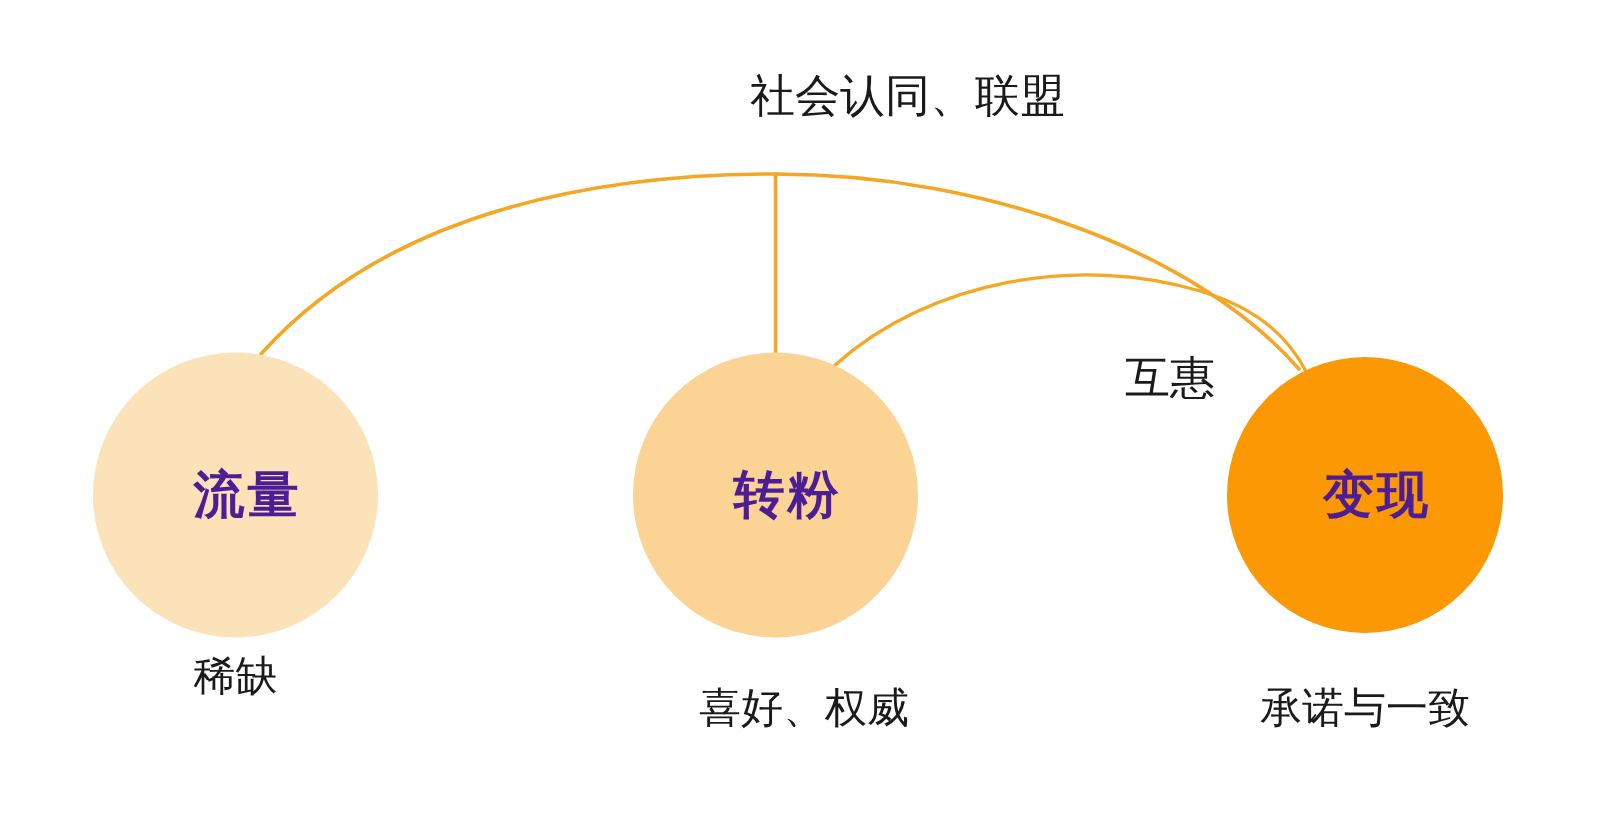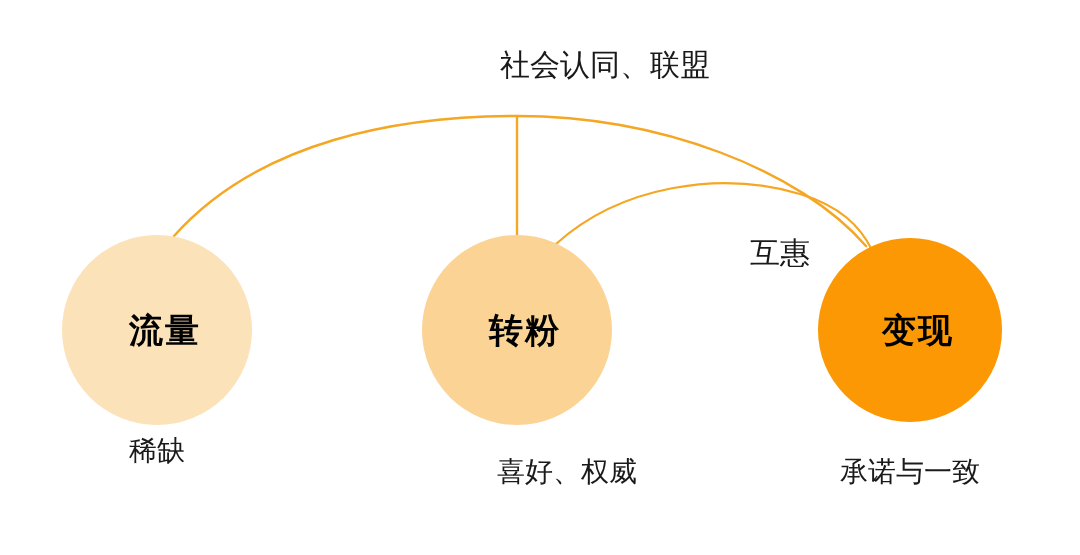--- a/index.html
+++ b/index.html
@@ -28,21 +28,21 @@
   .node {
     position: absolute;
     border-radius: 50%;
     display: flex;
     align-items: center;
     justify-content: center;
   }
   .node-label {
     font-size: 34px;
     font-weight: 700;
-    color: #000000;
+    color: #4c1d95;
     letter-spacing: 2px;
     line-height: 1;
     user-select: none;
     margin-left: 16px;
   }
   .caption {
     position: absolute;
     text-align: center;
     font-size: 28px;
     color: #1a1a1a;
@@ -57,21 +57,21 @@
     color: #1a1a1a;
     line-height: 1;
     white-space: nowrap;
     user-select: none;
   }
   #node-traffic   { left: 62px;  top: 235px; width: 190px; height: 190px; background: #FCE2B8; }
   #node-convert   { left: 422px; top: 235px; width: 190px; height: 190px; background: #FBD394; }
   #node-monetize  { left: 818px; top: 238px; width: 184px; height: 184px; background: #FB9803; }
 
   #caption-traffic  { left: 57px;  top: 437px; width: 200px; }
-  #caption-convert  { left: 397px; top: 458px; width: 240px; text-align: right; }
+  #caption-convert  { left: 416px; top: 458px; width: 240px; }
   #caption-monetize { left: 790px; top: 458px; width: 240px; }
 
   #label-social { left: 330px; top: 50px; width: 380px; }
   #label-recip  { left: 610px; top: 205px; width: 200px; margin-top: 33px; }
 </style>
 </head>
 <body>
 
 <div id="stage">
 

